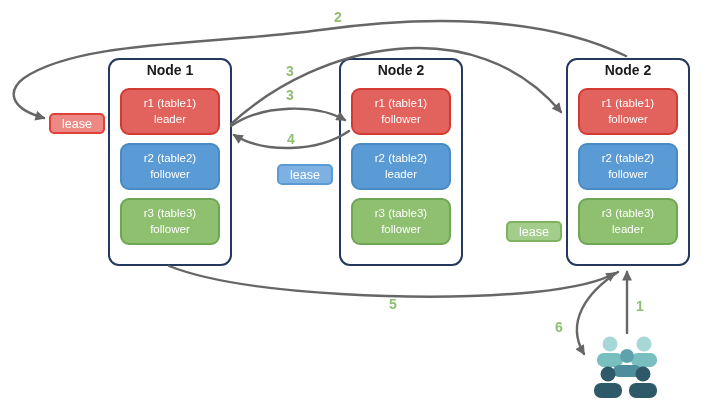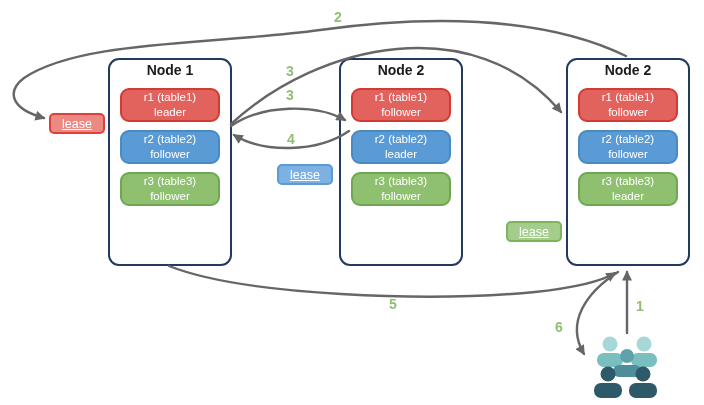--- a/index.html
+++ b/index.html
@@ -8,29 +8,29 @@
     font-family:"Liberation Sans",sans-serif;overflow:hidden;
   }
   .node{
     position:absolute;top:58px;width:124px;height:208px;
     background:#ffffff;border:2px solid #24395e;border-radius:11px;
     box-sizing:border-box;display:flex;flex-direction:column;align-items:center;
     padding-top:2px;z-index:1;
   }
   .node-title{font-weight:bold;font-size:14px;color:#1b1b1b;margin-bottom:10px;}
   .replica{
-    width:100px;height:34px;border-radius:9px;border:2px solid transparent;
+    width:100px;height:47px;border-radius:9px;border:2px solid transparent;
     box-sizing:border-box;display:flex;flex-direction:column;justify-content:center;
     align-items:center;color:#ffffff;font-size:11.5px;line-height:1.32;
     margin-bottom:8px;text-align:center;
   }
   .lease{
     position:absolute;width:56px;height:21px;border-radius:5px;border:2px solid transparent;
     box-sizing:border-box;color:#ffffff;font-size:12.5px;
-    display:flex;align-items:center;justify-content:center;z-index:3;text-decoration:underline;
+    display:flex;align-items:center;justify-content:center;z-index:3;
   }
   .lease-red{left:49px;top:113px;}
   .lease-blue{left:277px;top:164px;}
   .lease-green{left:506px;top:221px;}
   .step{
     position:absolute;font-size:14px;font-weight:bold;color:#8fbf72;z-index:4;
   }
   .step-2{left:334px;top:9px;}
   .step-3a{left:286px;top:63px;}
   .step-3b{left:286px;top:87px;}

